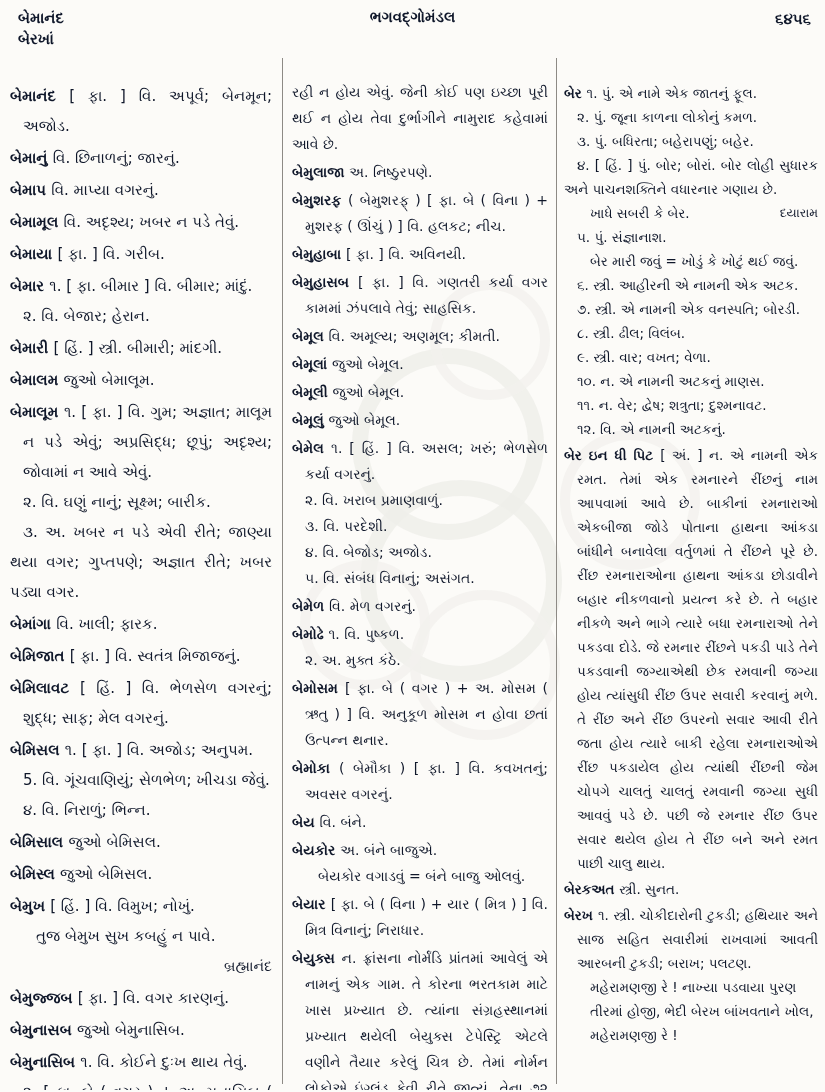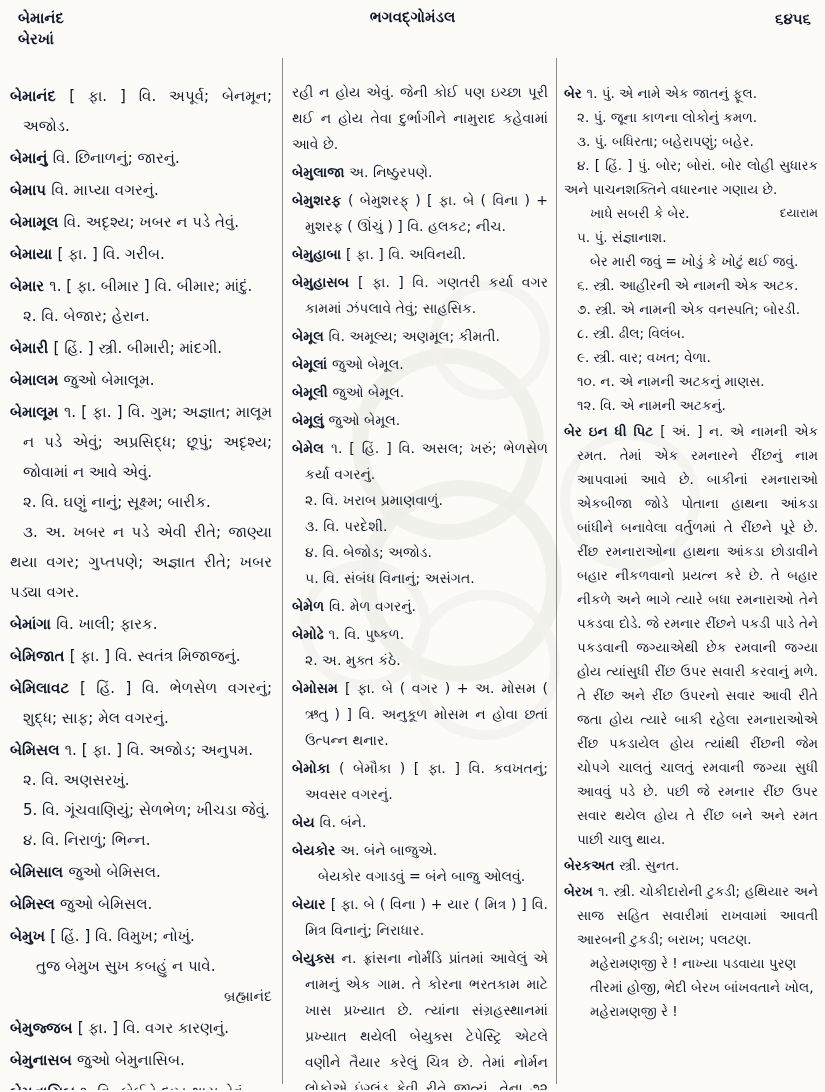--- a/index.html
+++ b/index.html
@@ -80,21 +80,20 @@
       <div class="blk sense">૨. વિ. બેજાર; હેરાન.</div>
       <div class="blk entry"><span class="hw">બેમારી </span>[ હિં. ] સ્ત્રી. બીમારી; માંદગી.</div>
       <div class="blk entry"><span class="hw">બેમાલમ </span>જુઓ બેમાલૂમ.</div>
       <div class="blk entry"><span class="hw">બેમાલૂમ </span>૧. [ ફા. ] વિ. ગુમ; અજ્ઞાત; માલૂમ ન પડે એવું; અપ્રસિદ્ધ; છૂપું; અદૃશ્ય; જોવામાં ન આવે એવું.</div>
       <div class="blk sense">૨. વિ. ઘણું નાનું; સૂક્ષ્મ; બારીક.</div>
       <div class="blk sense">૩. અ. ખબર ન પડે એવી રીતે; જાણ્યા થયા વગર; ગુપ્તપણે; અજ્ઞાત રીતે; ખબર પડ્યા વગર.</div>
       <div class="blk entry"><span class="hw">બેમાંગા </span>વિ. ખાલી; ફારક.</div>
       <div class="blk entry"><span class="hw">બેમિજાત </span>[ ફા. ] વિ. સ્વતંત્ર મિજાજનું.</div>
       <div class="blk entry"><span class="hw">બેમિલાવટ </span>[ હિં. ] વિ. ભેળસેળ વગરનું; શુદ્ધ; સાફ; મેલ વગરનું.</div>
       <div class="blk entry"><span class="hw">બેમિસલ </span>૧. [ ફા. ] વિ. અજોડ; અનુપમ.</div>
-      <div class="blk sense">૨. વિ. અણસરખું.</div>
       <div class="blk sense">5. વિ. ગૂંચવાણિયું; સેળભેળ; ખીચડા જેવું.</div>
       <div class="blk sense">૪. વિ. નિરાળું; ભિન્ન.</div>
       <div class="blk entry"><span class="hw">બેમિસાલ </span>જુઓ બેમિસલ.</div>
       <div class="blk entry"><span class="hw">બેમિસ્લ </span>જુઓ બેમિસલ.</div>
       <div class="blk entry"><span class="hw">બેમુખ </span>[ હિં. ] વિ. વિમુખ; નોખું.</div>
       <div class="blk quote">
         <span class="qt">તુજ બેમુખ સુખ કબહું ન પાવે.</span>
       </div>
       <div class="blk attrib">બ્રહ્માનંદ</div>
       <div class="blk entry"><span class="hw">બેમુજ્જબ </span>[ ફા. ] વિ. વગર કારણનું.</div>
@@ -141,20 +140,21 @@
       </div>
       <div class="blk sense">૫. પું. સંજ્ઞાનાશ.</div>
       <div class="blk quote">
         <span class="qt">બેર મારી જવું = ખોડું કે ખોટું થઈ જવું.</span>
       </div>
       <div class="blk sense">૬. સ્ત્રી. આહીરની એ નામની એક અટક.</div>
       <div class="blk sense">૭. સ્ત્રી. એ નામની એક વનસ્પતિ; બોરડી.</div>
       <div class="blk sense">૮. સ્ત્રી. ઢીલ; વિલંબ.</div>
       <div class="blk sense">૯. સ્ત્રી. વાર; વખત; વેળા.</div>
       <div class="blk sense">૧૦. ન. એ નામની અટકનું માણસ.</div>
+      <div class="blk sense">૧૧. ન. વેર; દ્વેષ; શત્રુતા; દુશ્મનાવટ.</div>
       <div class="blk sense">૧૨. વિ. એ નામની અટકનું.</div>
       <div class="blk entry"><span class="hw">બેર ઇન ધી પિટ </span>[ અં. ] ન. એ નામની એક રમત. તેમાં એક રમનારને રીંછનું નામ આપવામાં આવે છે. બાકીનાં રમનારાઓ એકબીજા જોડે પોતાના હાથના આંકડા બાંધીને બનાવેલા વર્તુળમાં તે રીંછને પૂરે છે. રીંછ રમનારાઓના હાથના આંકડા છોડાવીને બહાર નીકળવાનો પ્રયત્ન કરે છે. તે બહાર નીકળે અને ભાગે ત્યારે બધા રમનારાઓ તેને પકડવા દોડે. જે રમનાર રીંછને પકડી પાડે તેને પકડવાની જગ્યાએથી છેક રમવાની જગ્યા હોય ત્યાંસુધી રીંછ ઉપર સવારી કરવાનું મળે. તે રીંછ અને રીંછ ઉપરનો સવાર આવી રીતે જતા હોય ત્યારે બાકી રહેલા રમનારાઓએ રીંછ પકડાયેલ હોય ત્યાંથી રીંછની જેમ ચોપગે ચાલતું ચાલતું રમવાની જગ્યા સુધી આવવું પડે છે. પછી જે રમનાર રીંછ ઉપર સવાર થયેલ હોય તે રીંછ બને અને રમત પાછી ચાલુ થાય.</div>
       <div class="blk entry"><span class="hw">બેરકઅત </span>સ્ત્રી. સુનત.</div>
       <div class="blk entry"><span class="hw">બેરખ </span>૧. સ્ત્રી. ચોકીદારોની ટુકડી; હથિયાર અને સાજ સહિત સવારીમાં રાખવામાં આવતી આરબની ટુકડી; બરાખ; પલટણ.</div>
       <div class="blk quote">
         <span class="qt">મહેરામણજી રે ! નાખ્યા પડવાયા પુરણ તીરમાં હોજી, ભેદી બેરખ બાંખવતાને ખોલ, મહેરામણજી રે !</span>
       </div>
     </div>
 
 </div>

